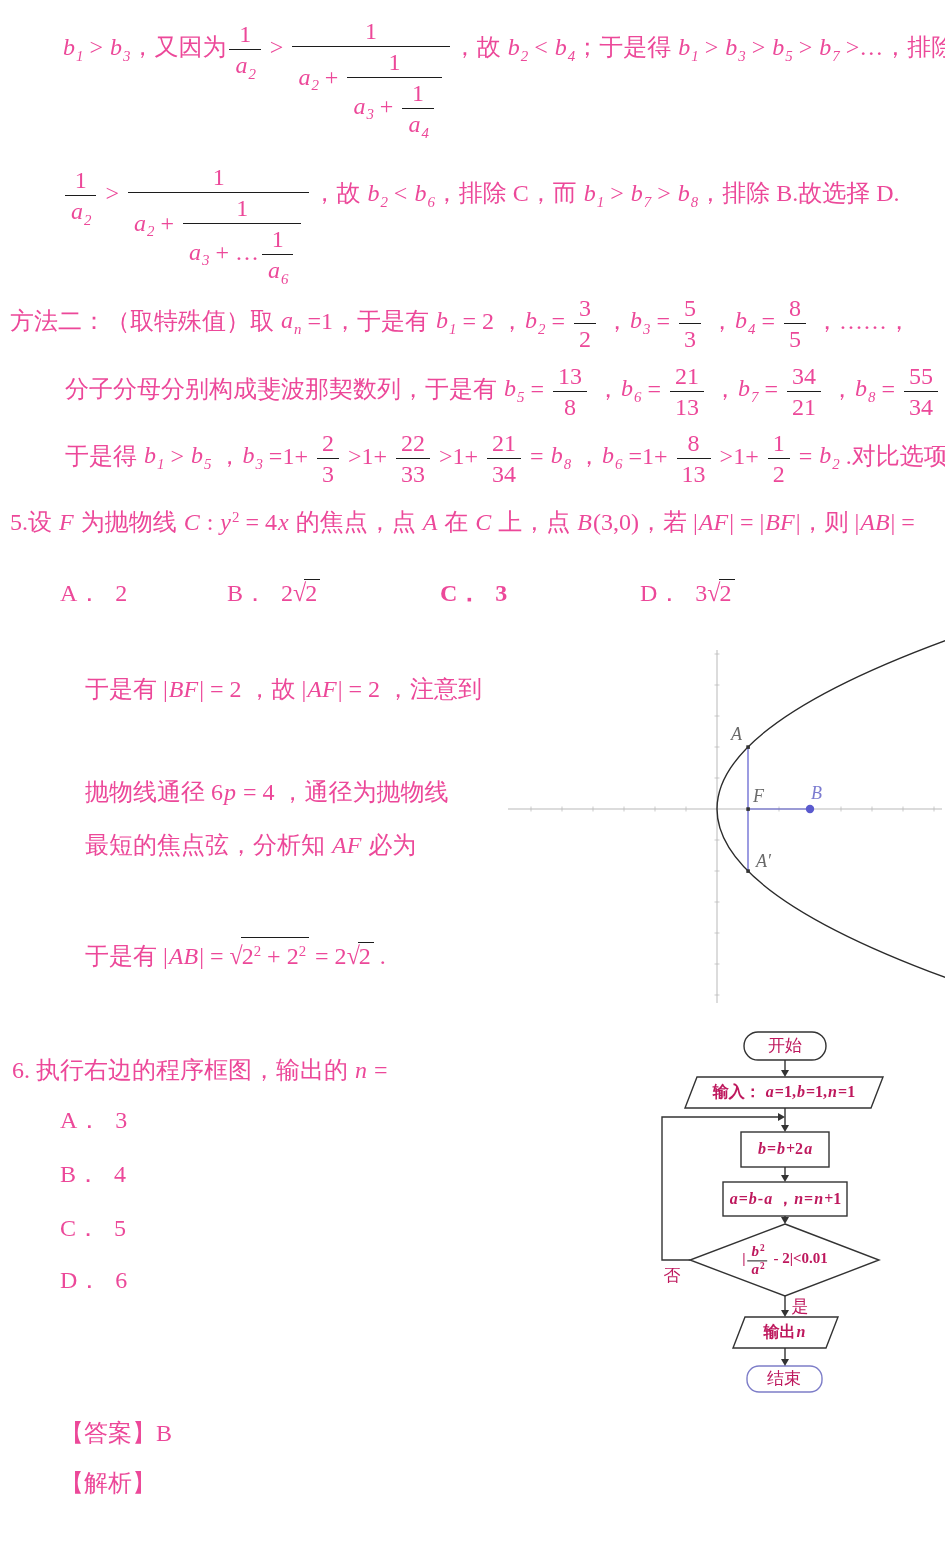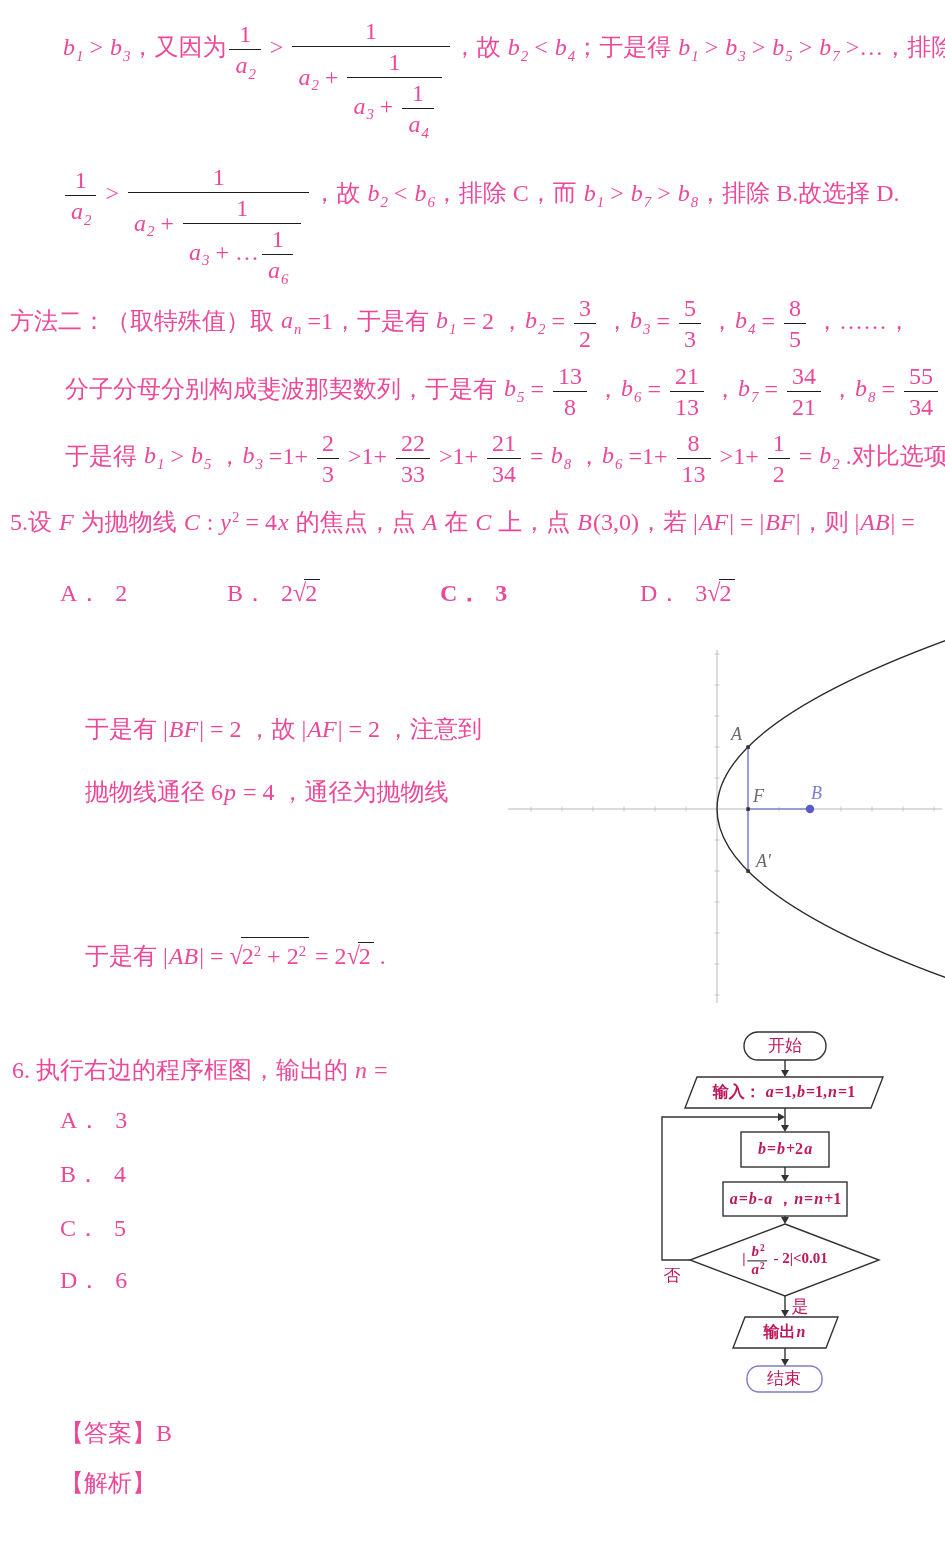--- a/index.html
+++ b/index.html
@@ -49,22 +49,23 @@
   <div class="line" style="left: 227px; top: 579px;">
     <span>B．</span><span class="opt-val"><span class="t">2</span><span class="sq"><span class="rs">√</span><span class="rb"><span class="t">2</span></span></span></span>
   </div>
   <div class="line" style="left:440px;top:580px;font-weight:bold;">
     <span>C．</span><span class="opt-val"><span class="t">3</span></span>
   </div>
   <div class="line" style="left: 640px; top: 579px;">
     <span>D．</span><span class="opt-val"><span class="t">3</span><span class="sq"><span class="rs">√</span><span class="rb"><span class="t">2</span></span></span></span>
   </div>
 
-  <div class="line" style="left:85px;top:716px;font-family:Liberation Serif, serif;"><span class="t">于是有 |</span><span class="it">BF</span><span class="t">| = 2 ，故 |</span><span class="it">AF</span><span class="t">| = 2 ，注意到</span></div>
+  <div class="line" style="left:85px;top:676px;font-family:Liberation Serif, serif;"><span class="t">于是有 |</span><span class="it">BF</span><span class="t">| = 2 ，故 |</span><span class="it">AF</span><span class="t">| = 2 ，注意到</span></div>
   <div class="line" style="left:85px;top:779px;"><span class="t">抛物线通径 6</span><span class="it">p</span><span class="t"> = 4 ，通径为抛物线</span></div>
+  <div class="line" style="left:85px;top:832px;"><span class="t">最短的焦点弦，分析知 </span><span class="it">AF</span><span class="t"> 必为</span></div>
   <div class="line" style="left: 85px; top: 936.844px;"><span class="t">于是有 |</span><span class="it">AB</span><span class="t">| = </span><span class="sq"><span class="rs">√</span><span class="rb"><span class="t">2</span><span class="sp">2</span><span class="t"> + 2</span><span class="sp">2</span></span></span><span class="t"> = 2</span><span class="sq"><span class="rs">√</span><span class="rb"><span class="t">2</span></span></span><span class="t"> .</span></div>
 
   <div id="graph-box">
     <svg width="440" height="372" viewBox="0 0 440 372">
       <g fill="none" stroke-width="1" stroke="#b9b9b9">
         <path d="M3 171H437"></path>
         <path d="M212 12V365"></path>
         <path opacity="0.75" d="M26 168.5v5M57 168.5v5M88 168.5v5M119 168.5v5M150 168.5v5M181 168.5v5M243 168.5v5M274 168.5v5M305 168.5v5M336 168.5v5M367 168.5v5M398 168.5v5M429 168.5v5"></path>
         <path opacity="0.75" d="M209.5 16h5M209.5 47h5M209.5 78h5M209.5 109h5M209.5 140h5M209.5 202h5M209.5 233h5M209.5 264h5M209.5 295h5M209.5 326h5M209.5 357h5"></path>
       </g>

